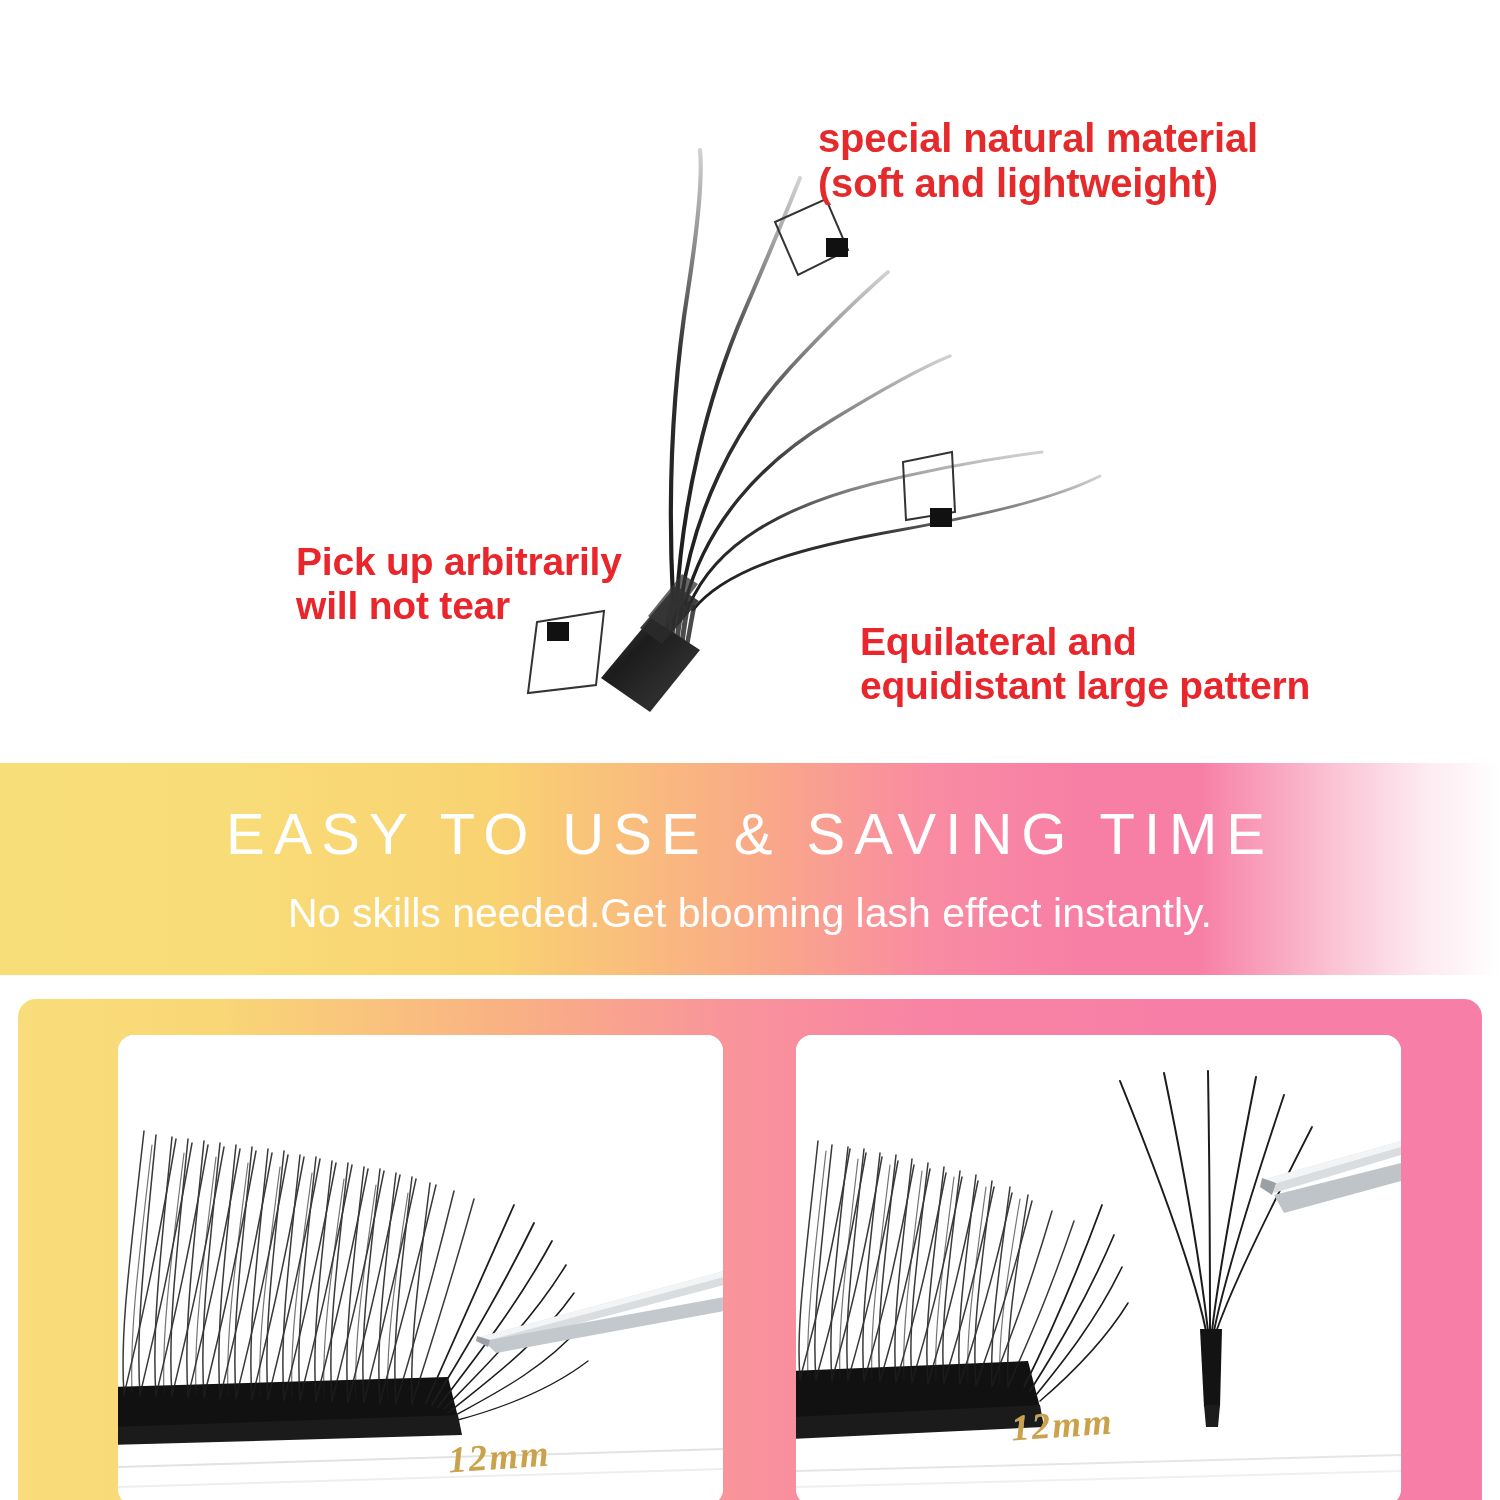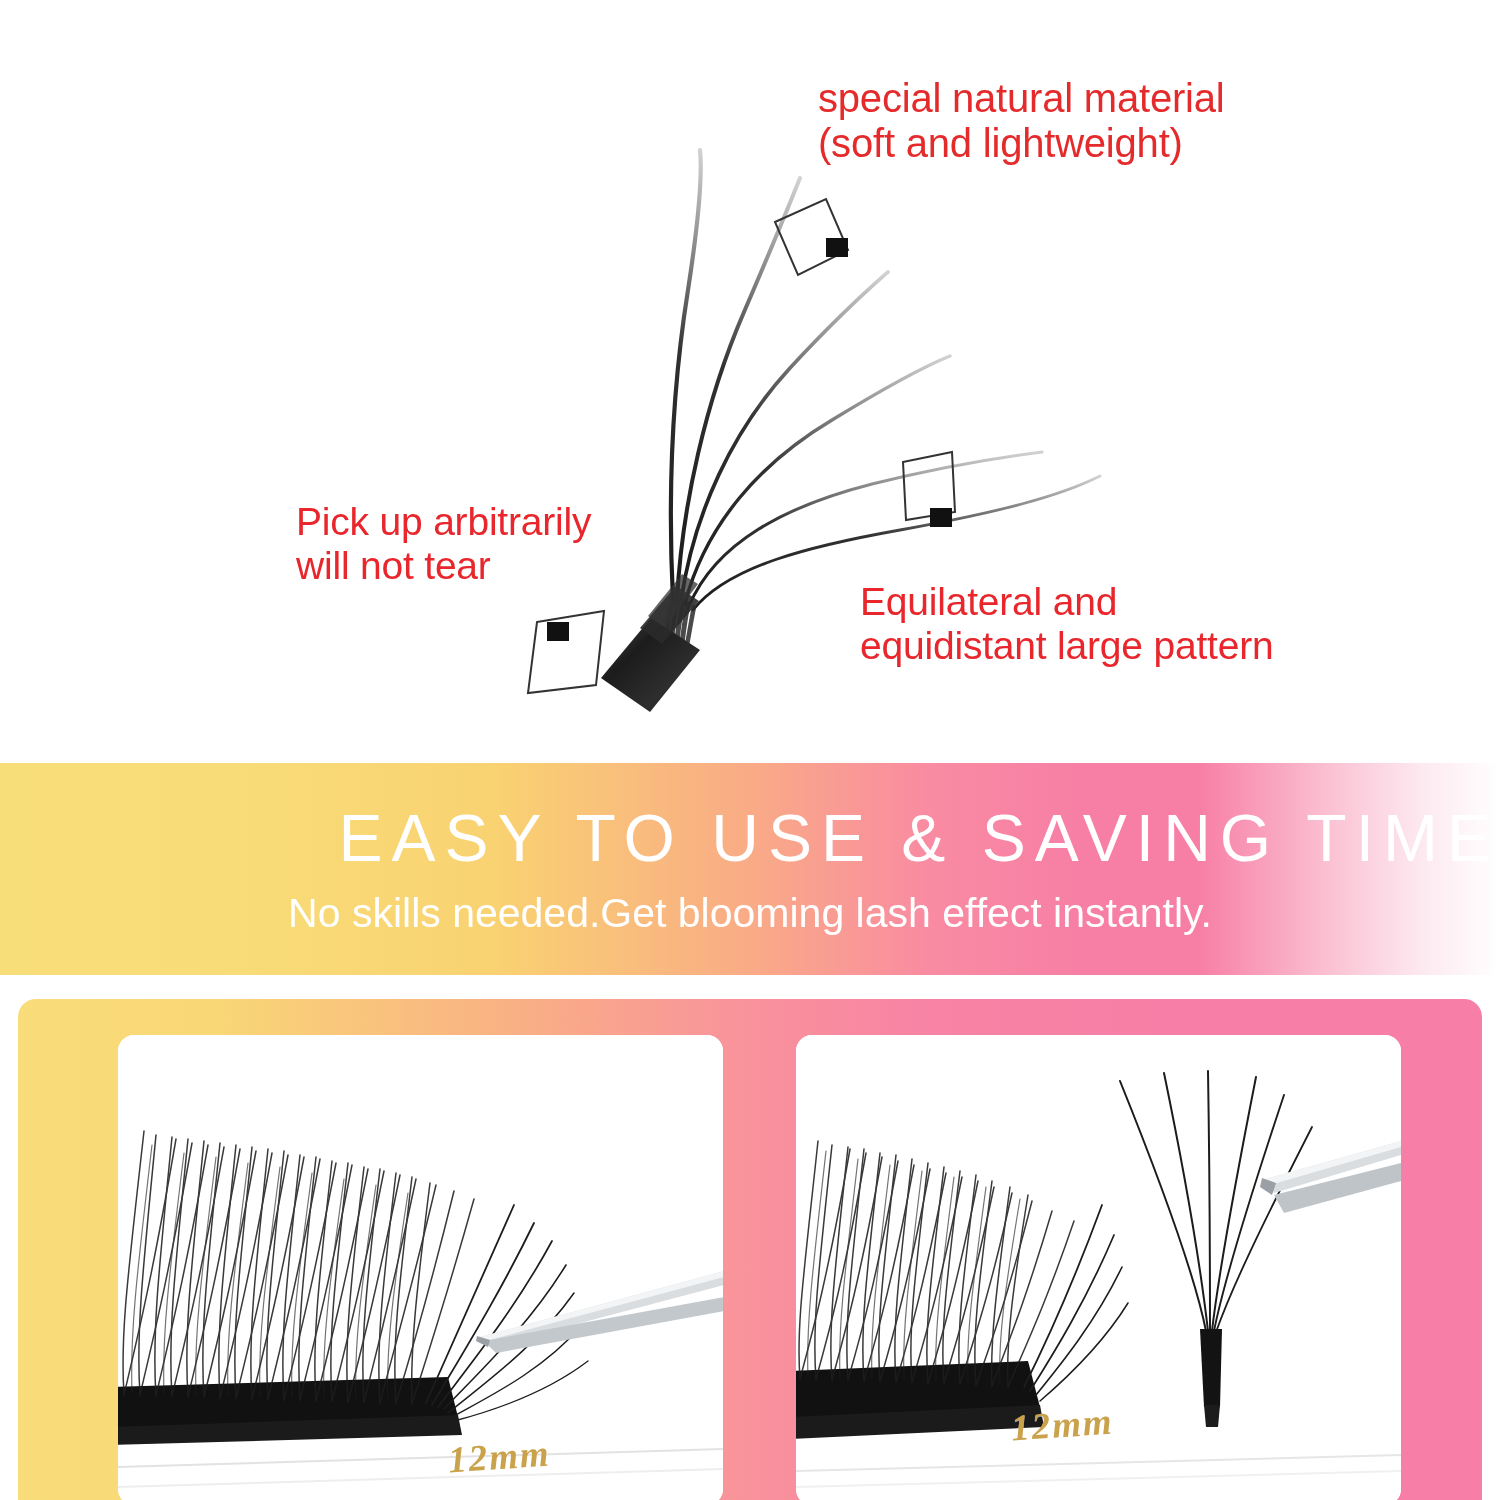--- a/index.html
+++ b/index.html
@@ -24,24 +24,25 @@
   }
   #lash-illustration {
     position: absolute;
     left: 0; top: 0;
     width: 1500px; height: 763px;
   }
   .callout {
     position: absolute;
     color: #e8232a;
     font-family: "Liberation Sans", sans-serif;
-    font-weight: 400;
+    font-weight: 700;
     line-height: 1.12;
     white-space: pre-line;
     letter-spacing: -0.2px;
+    margin-top: 40px;
   }
   #callout-material {
     left: 818px; top: 76px;
     font-size: 40px;
     color: #e52a2b;
   }
   #callout-pickup {
     left: 296px; top: 500px;
     font-size: 39px;
     color: #e8262c;
@@ -66,25 +67,25 @@
         #f77fa6 72%,
         #f77fa6 80%,
         #fbc4d5 89%,
         #fdeaf1 95%,
         #ffffff 100%);
   }
   #banner-title {
     position: absolute;
     left: 0; right: 0;
     top: 42px;
-    text-align: right;
+    text-align: center;
     color: #ffffff;
     font-family: "Liberation Sans", sans-serif;
     font-weight: 300;
-    font-size: 66px;
+    font-size: 58px;
     letter-spacing: 9px;
     line-height: 1;
     white-space: nowrap;
   }
   #banner-subtitle {
     position: absolute;
     left: 0; right: 0;
     top: 130px;
     text-align: center;
     color: #ffffff;

